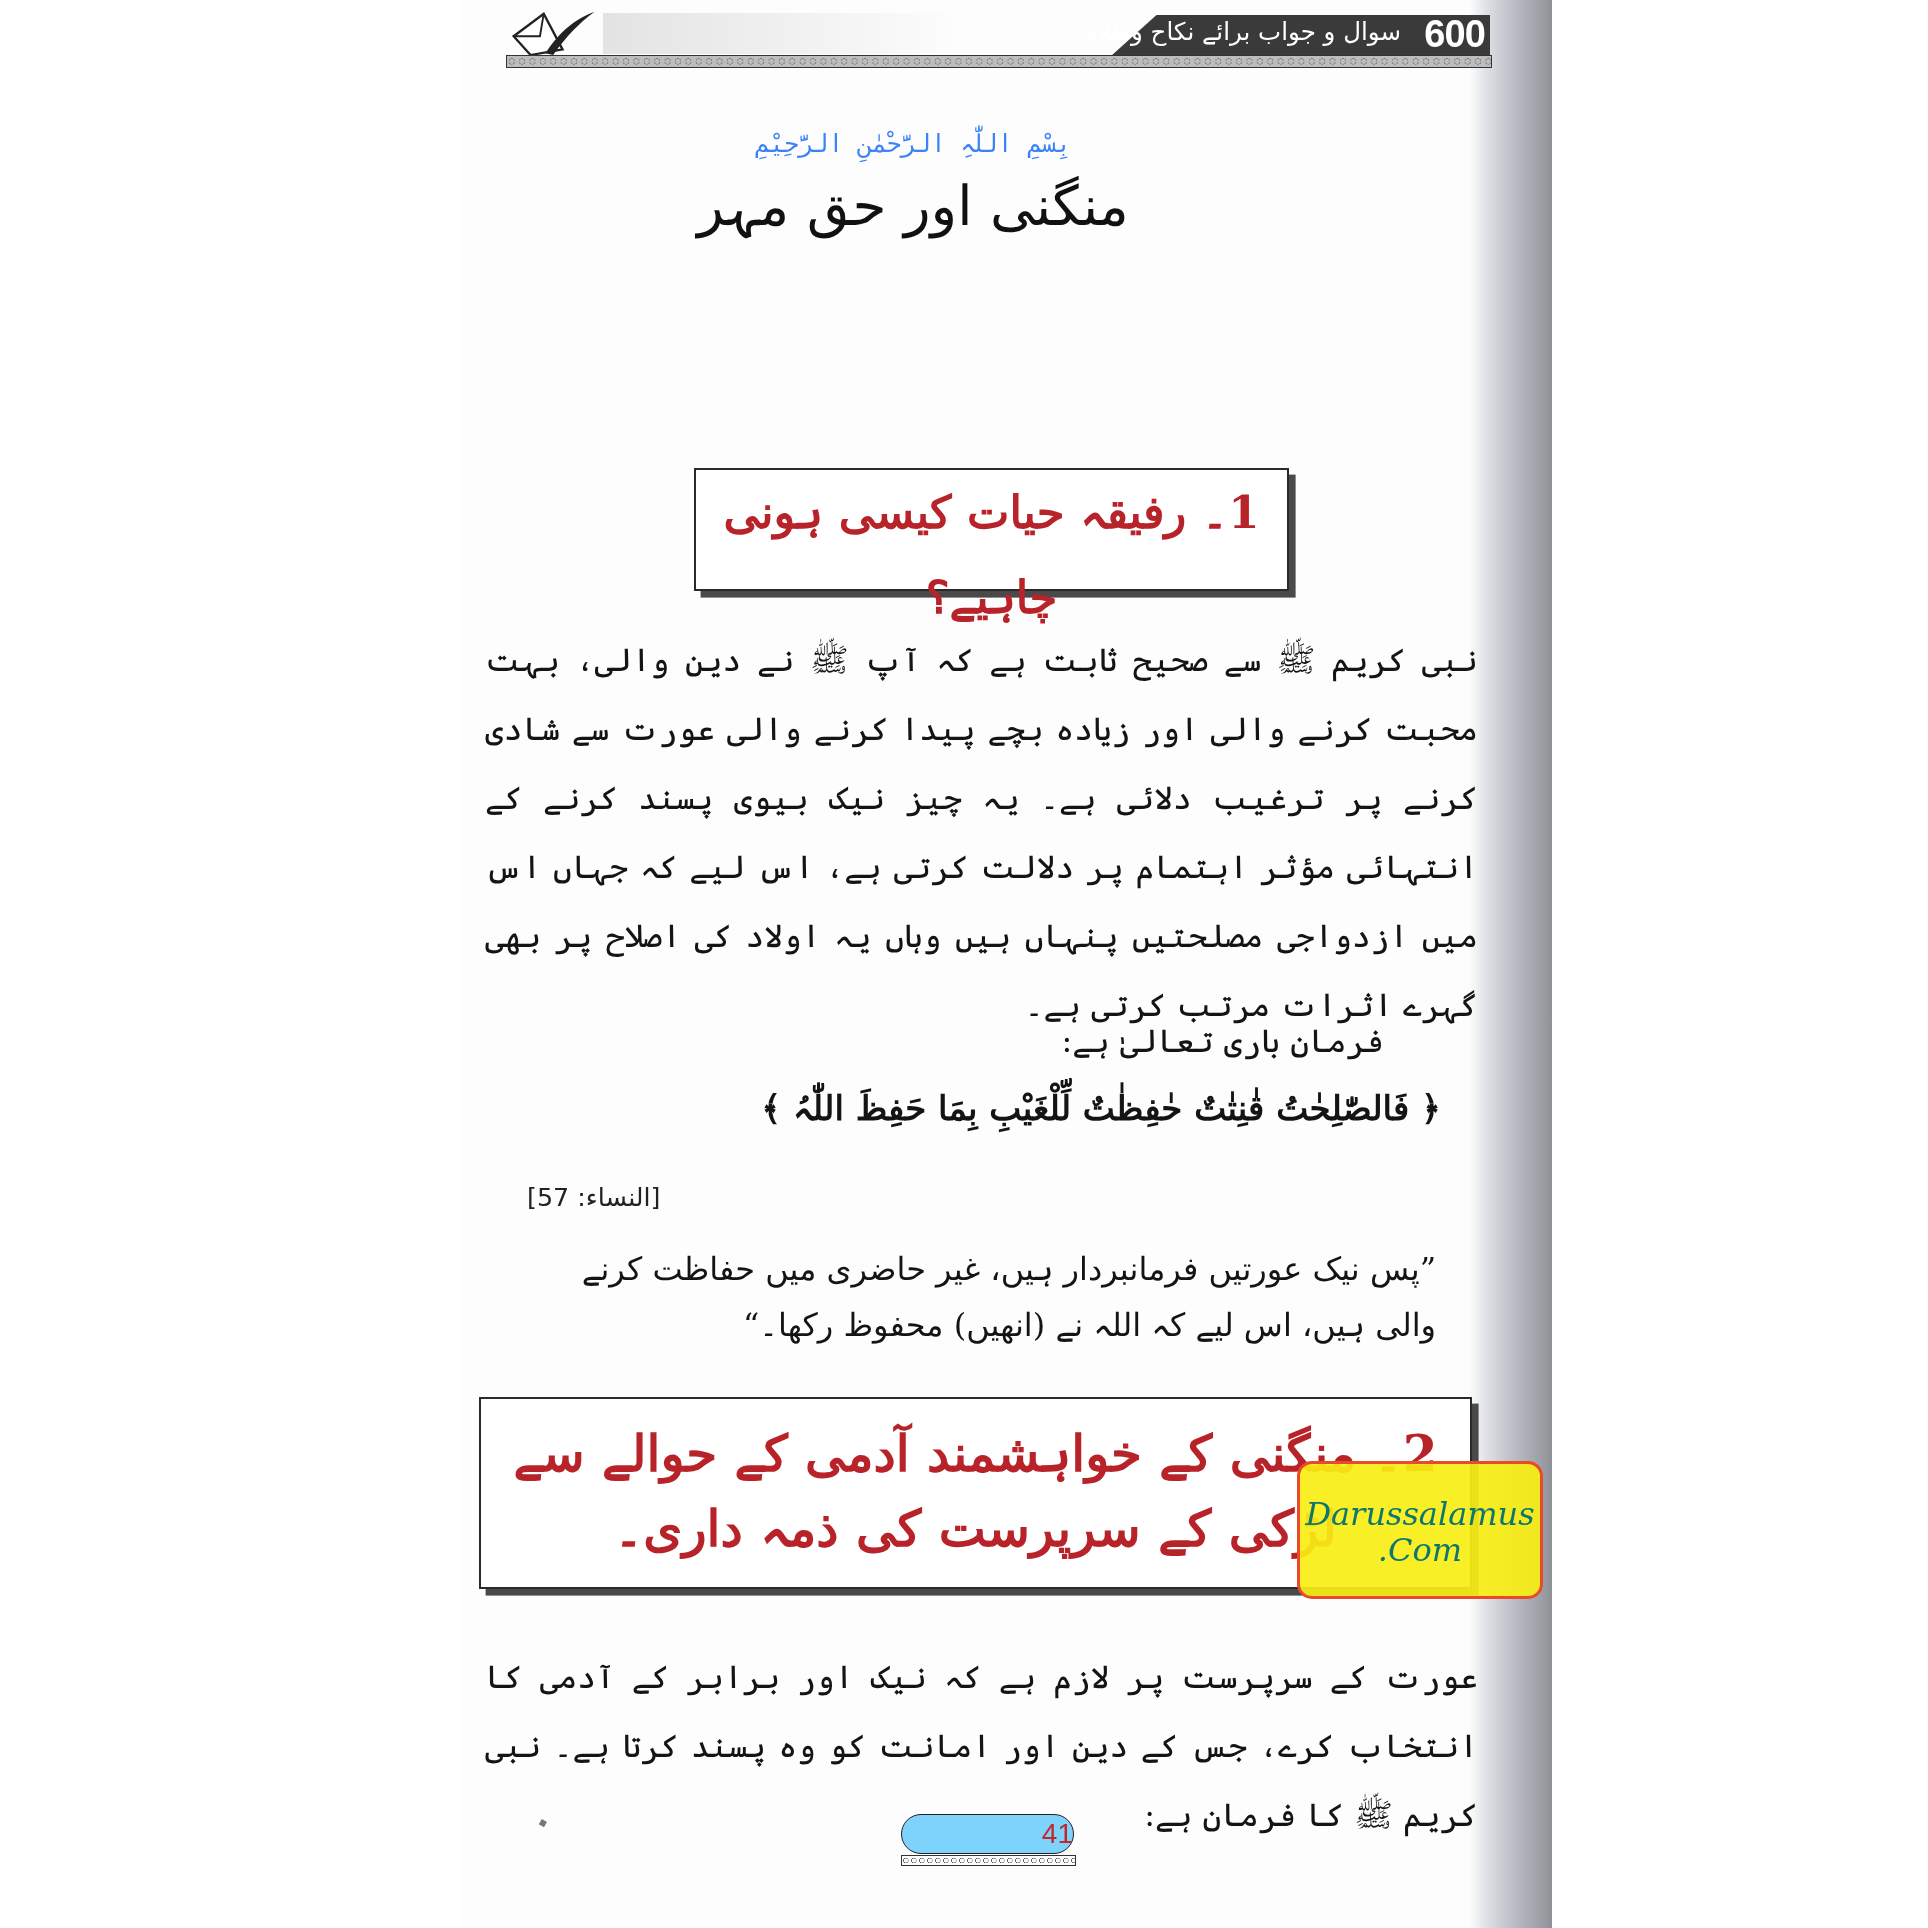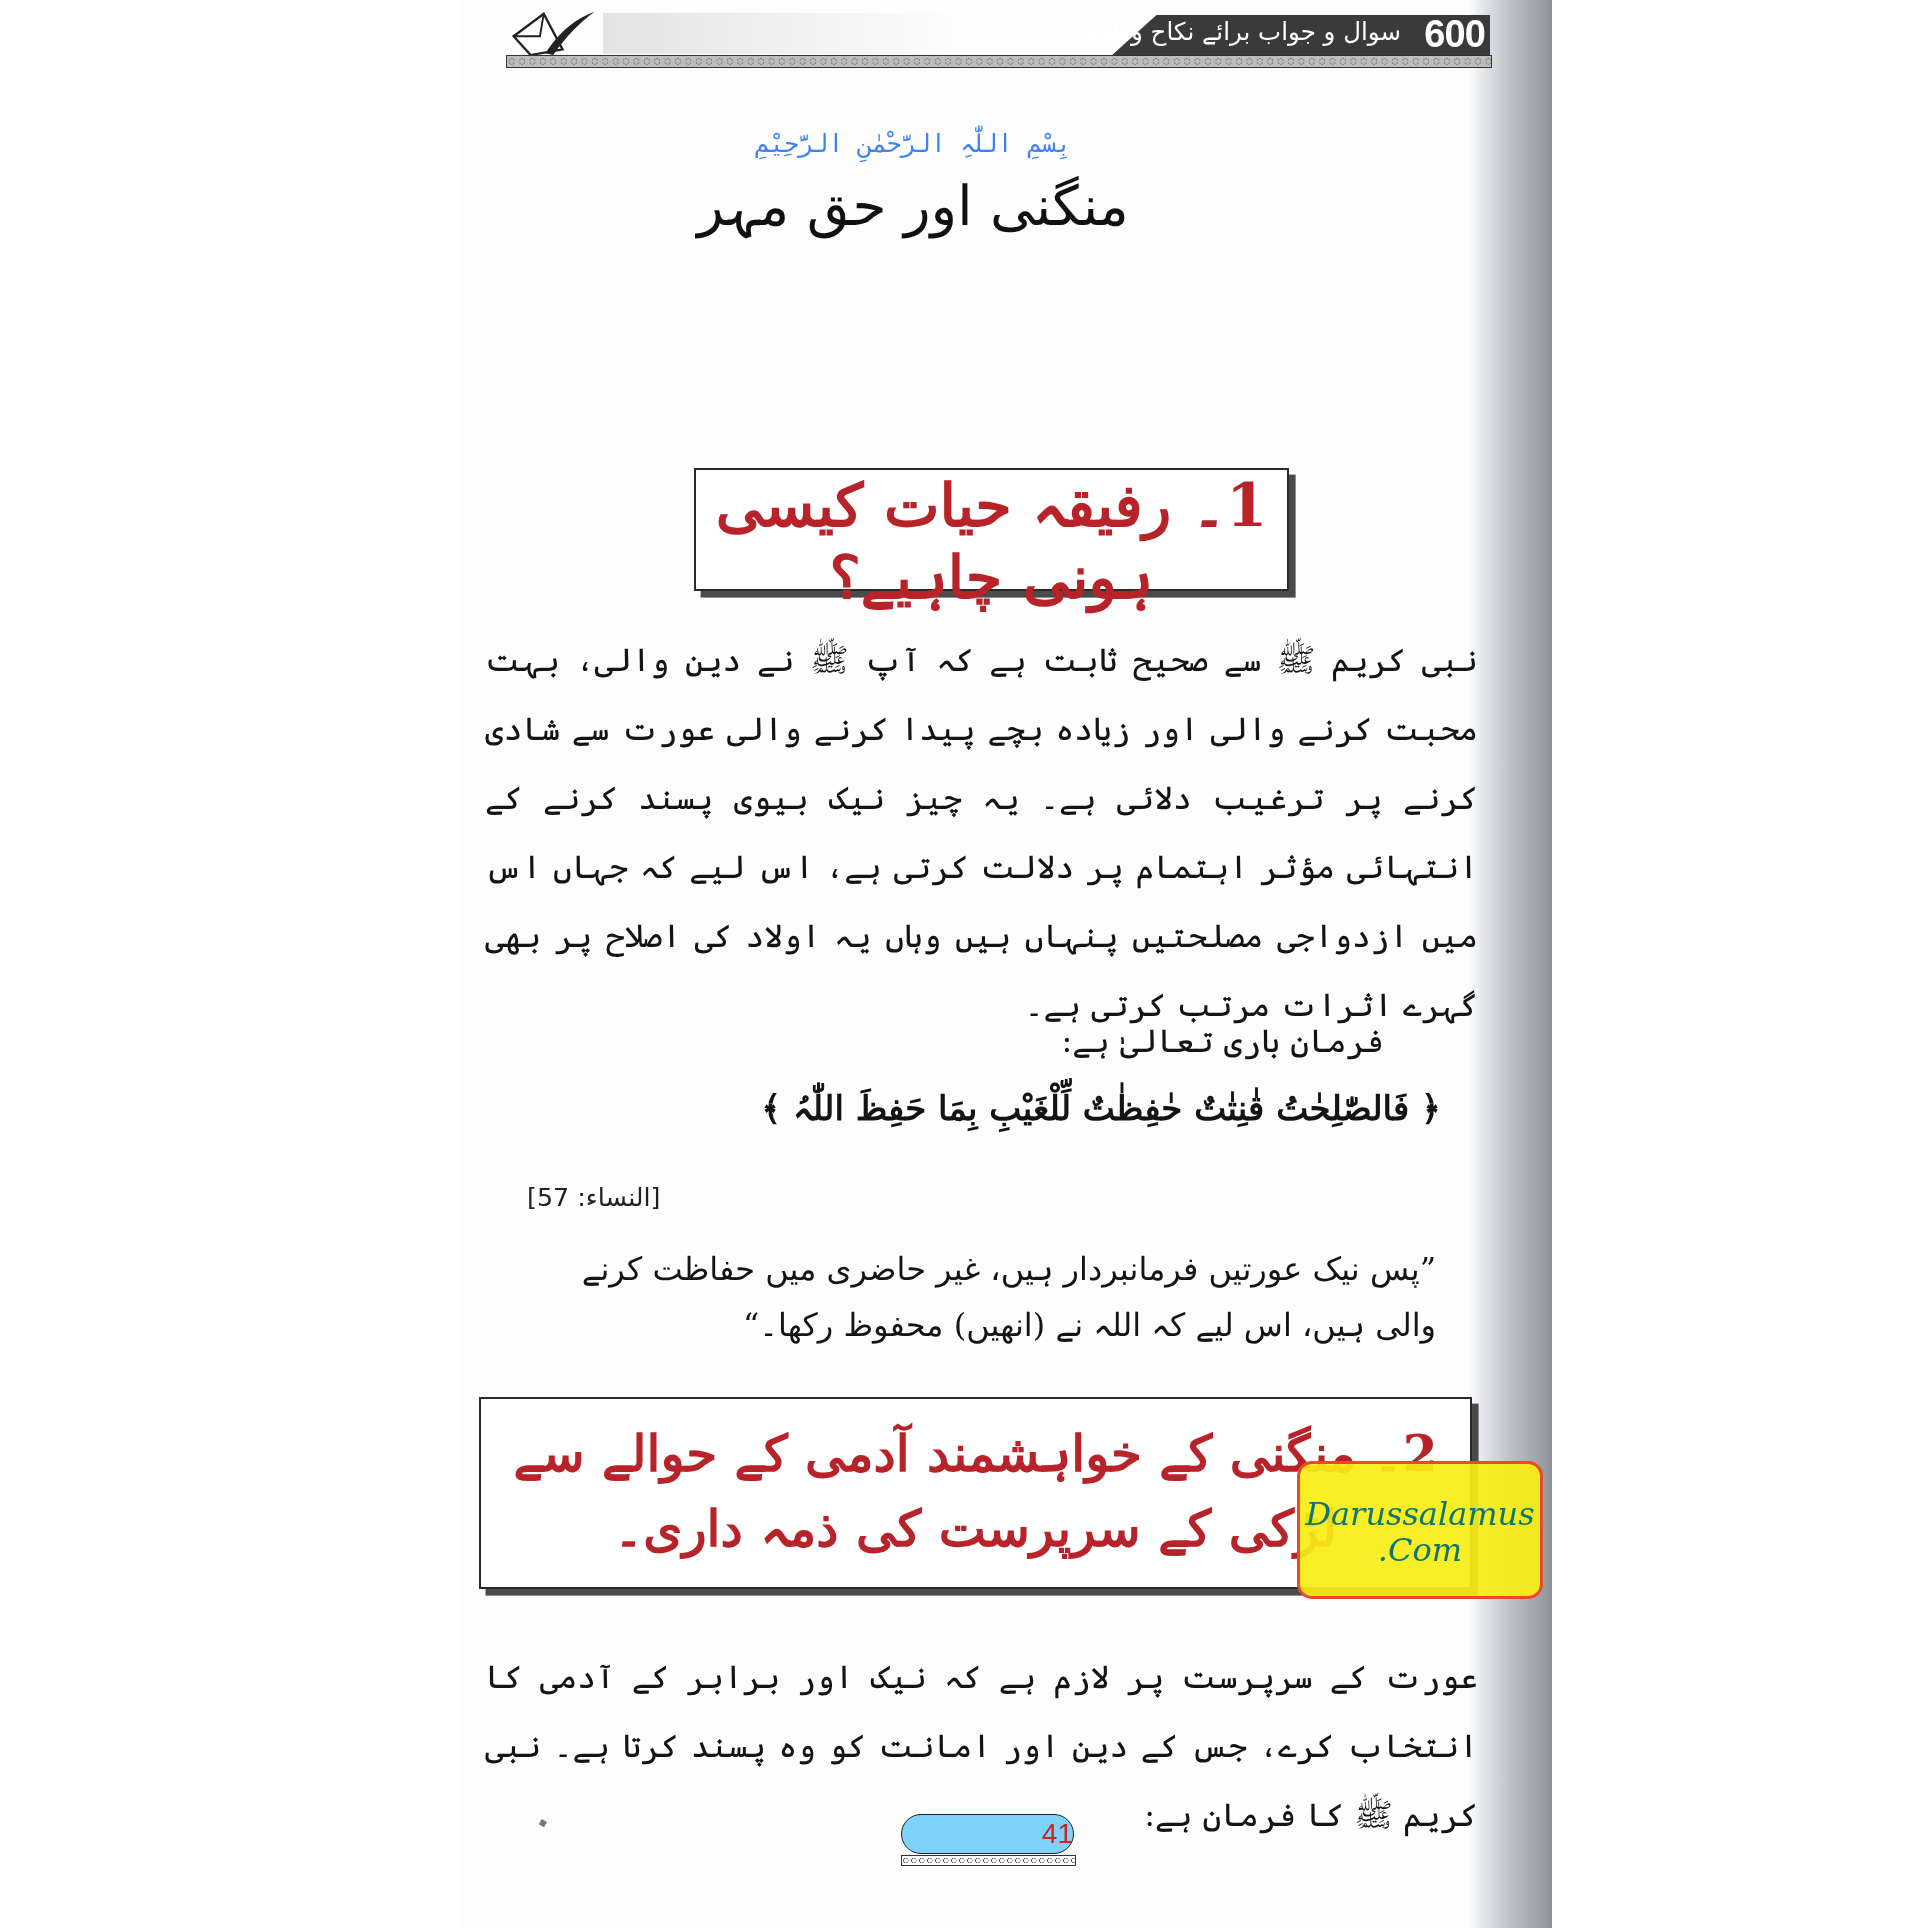--- a/index.html
+++ b/index.html
@@ -54,21 +54,21 @@
     .sec-box {
       position:absolute; background:#ffffff; border:2.8px solid #2a2a2a;
       box-shadow:6.6px 6.6px 0 #4a4a4a;
     }
     .sec1 { left:694px; top:468px; width:591px; height:119px; }
     .sec2 { left:479px; top:1397px; width:989px; height:188px; }
     .sec-text {
       color:#b8232a; direction:rtl; text-align:center; font-family:"DejaVu Serif", serif;
       font-weight:bold;
     }
-    .sec1 .sec-text { font-size:59px; line-height:72px; }
+    .sec1 .sec-text { font-size:45px; line-height:85px; }
     .sec2 .sec-text { font-size:50px; line-height:75px; padding:17px 22.6px 0 22.6px; }
 
     .para {
       position:absolute; left:485px; width:993px; direction:rtl; text-align:justify;
       text-align-last:right; font-family:"DejaVu Serif", serif; font-size:32px;
       line-height:69px; color:#141414;
     }
     .p1 { top:626px; }
     .intro { position:absolute; left:753px; width:631px; top:1022px; direction:rtl; text-align:right;
       font-family:"DejaVu Serif", serif; font-size:32px; color:#141414; }

